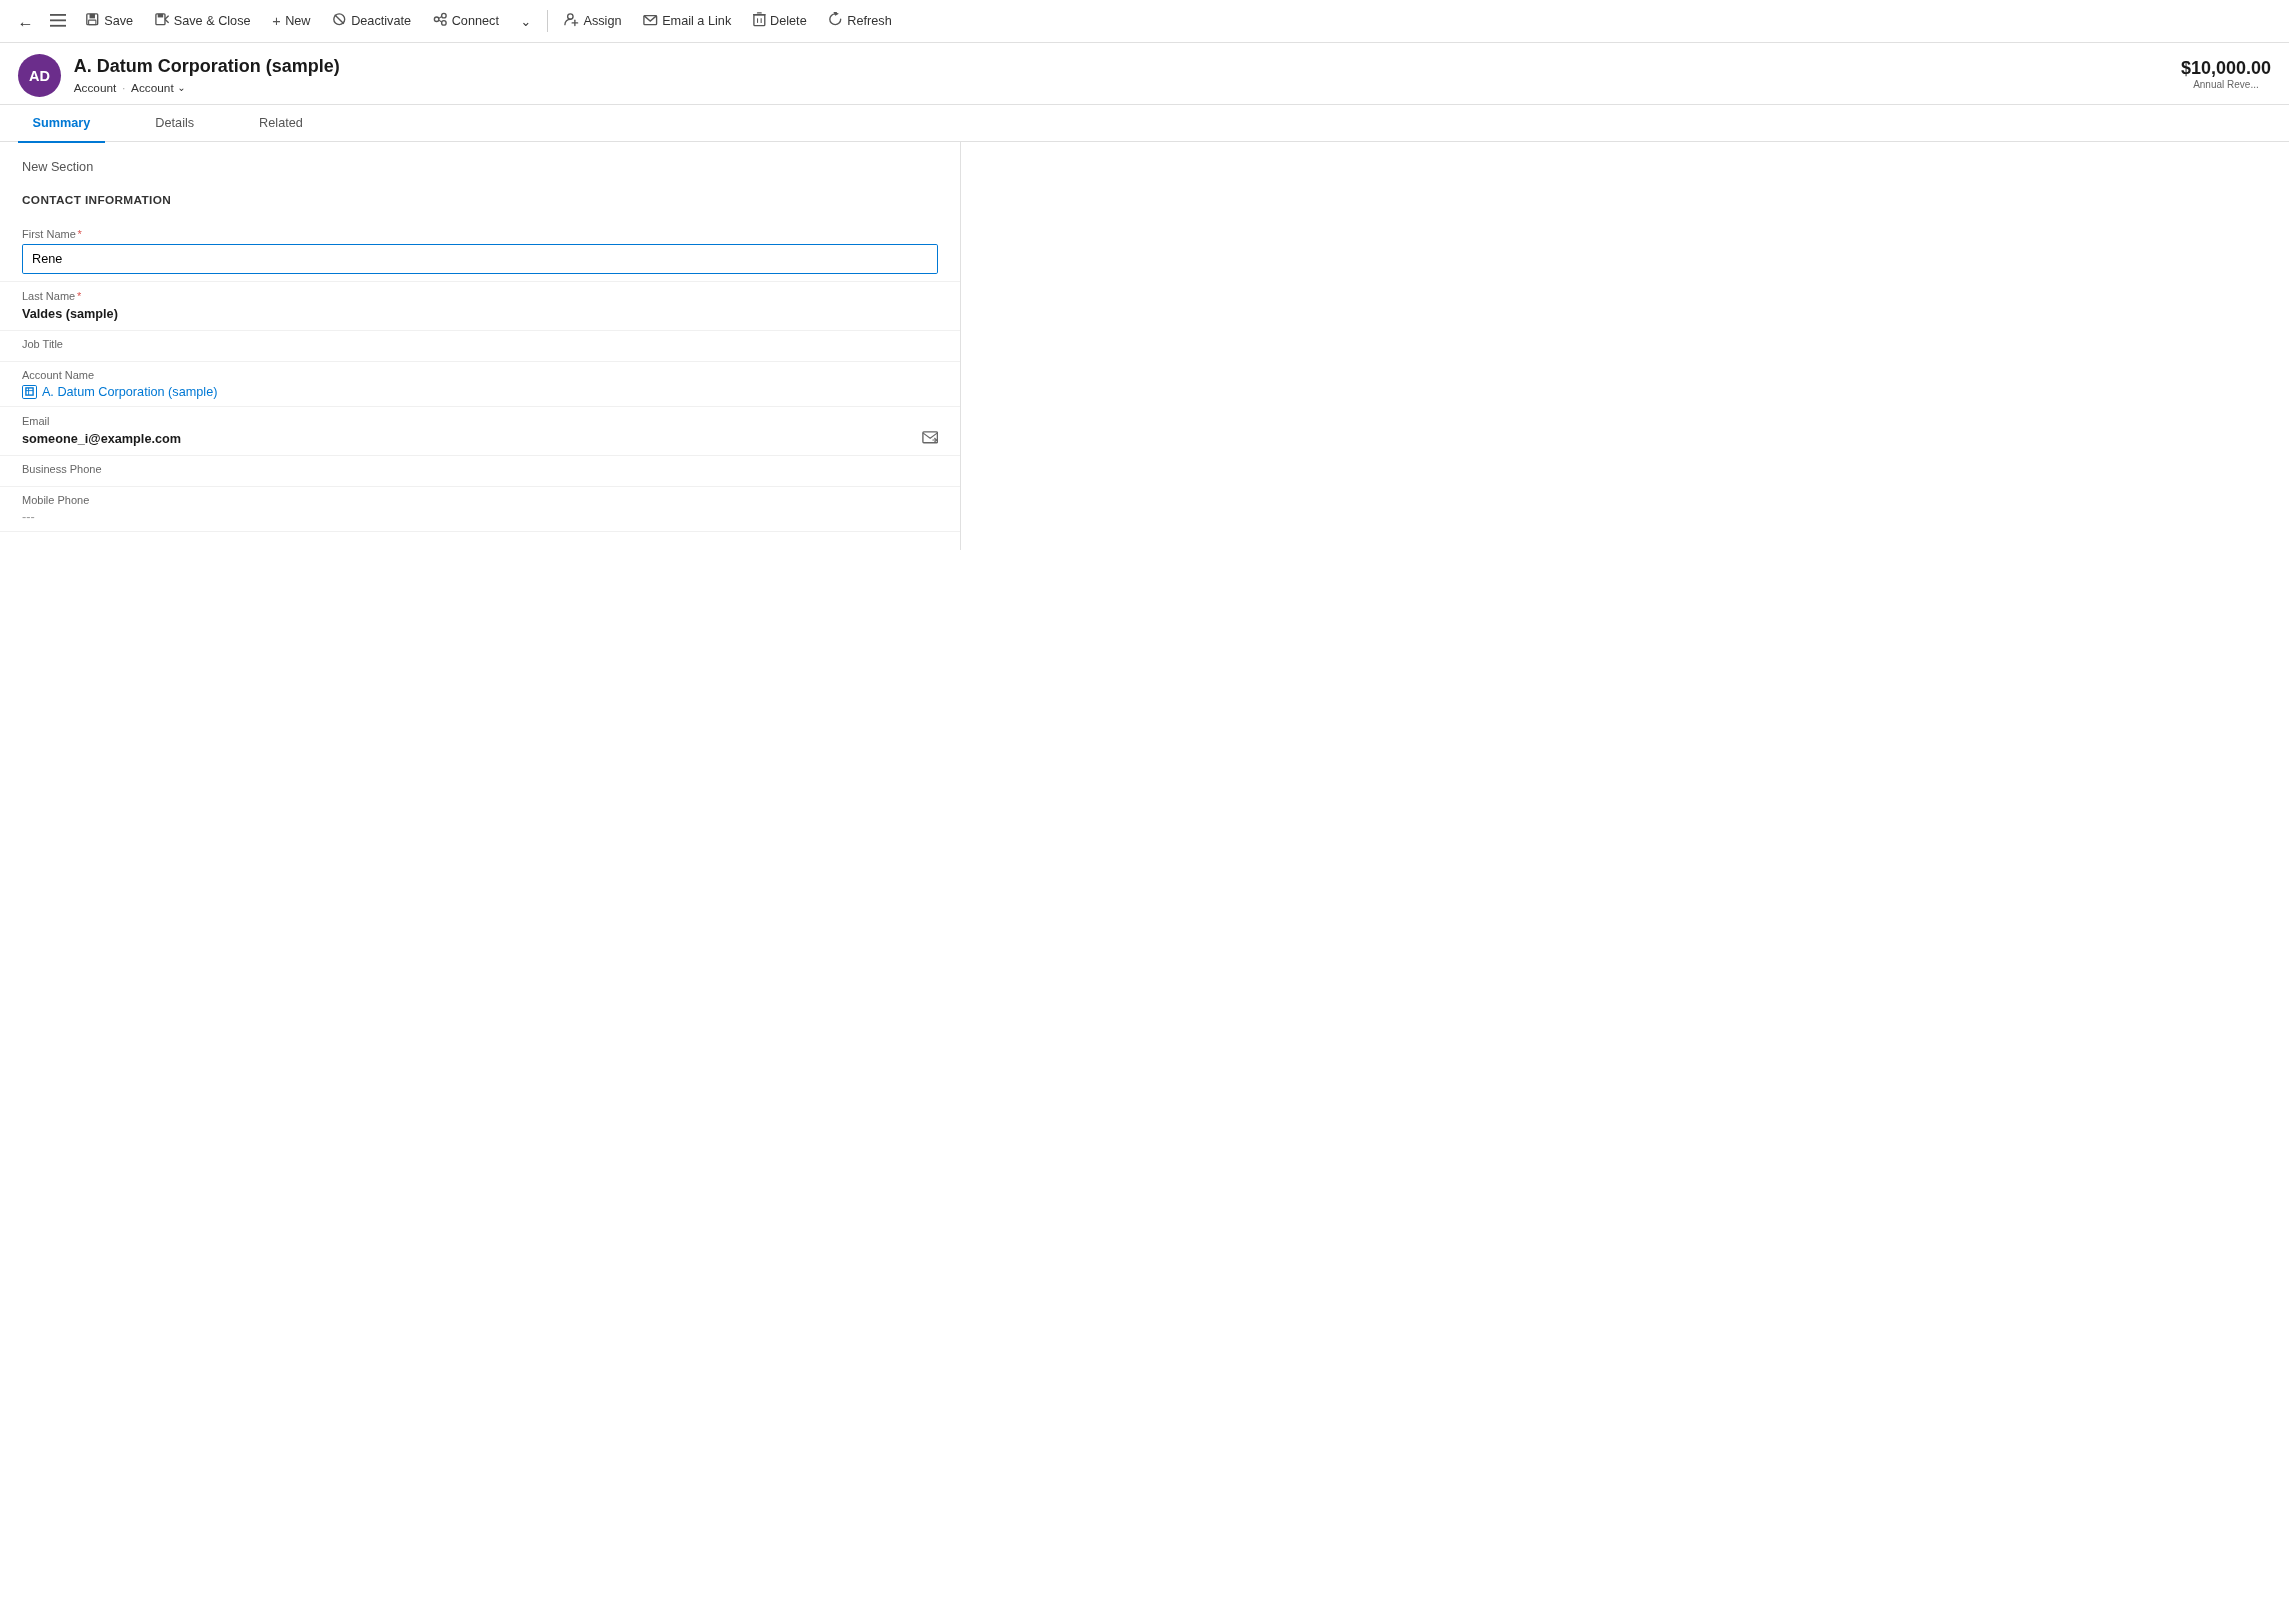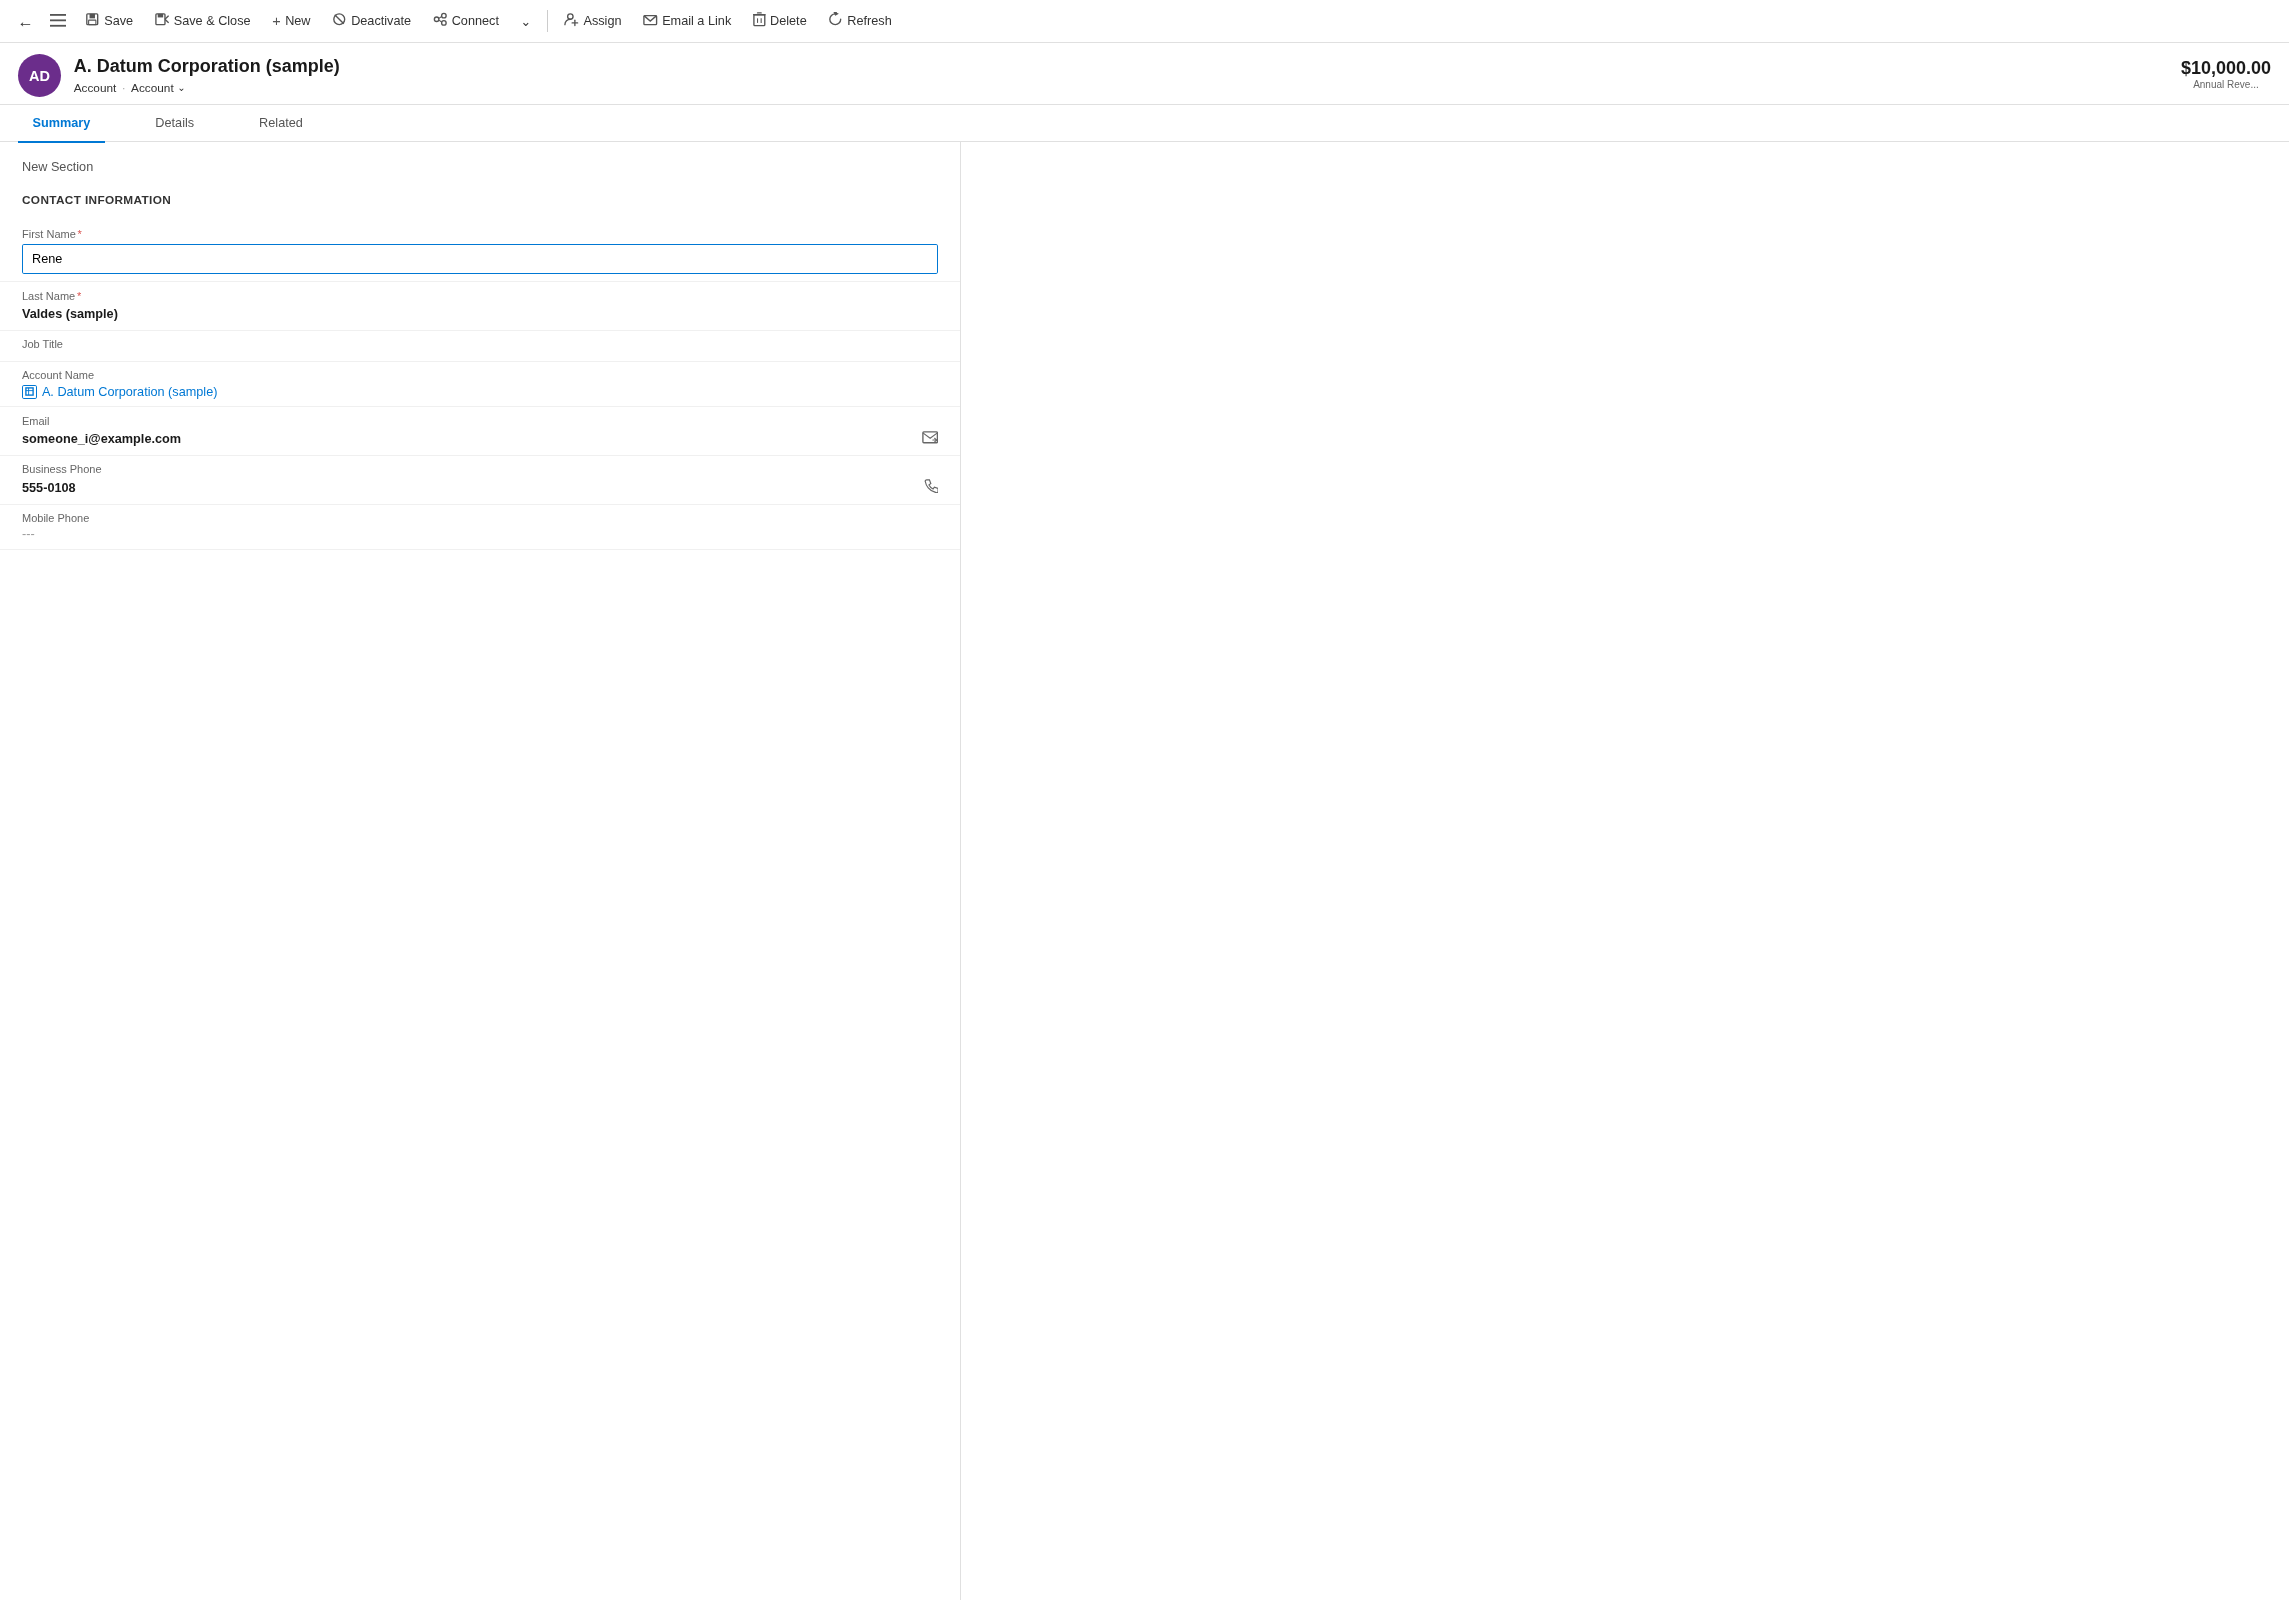--- a/index.html
+++ b/index.html
@@ -153,20 +153,21 @@
       color: #0078d4;
       font-weight: 600;
       border-bottom-color: #0078d4;
     }
 
     
     .main-content {
       display: flex;
       height: calc(100vh - 145px);
       overflow-y: auto;
+      flex-direction: column;
     }
     .left-panel {
       width: 42%;
       border-right: 0.9px solid #e0e0e0;
       padding: 18px 0;
       overflow-y: auto;
     }
     .right-panel {
       flex: 1;
       background: #fff;
@@ -465,28 +466,20 @@
             <line x1="12" y1="10" x2="16" y2="10" stroke="#666" stroke-width="1.2" stroke-linecap="round"></line>
             <line x1="14" y1="8" x2="16" y2="10" stroke="#666" stroke-width="1.2" stroke-linecap="round"></line>
             <line x1="14" y1="12" x2="16" y2="10" stroke="#666" stroke-width="1.2" stroke-linecap="round"></line>
           </svg>
         </span>
       </div>
     </div>
 
     <div class="field-group">
       <div class="field-label">Business Phone</div>
-      <div class="field-with-action">
-        <div class="field-value">555-0108</div>
-        <span class="field-action-icon">
-          <svg width="14.5" height="14.5" viewBox="0 0 16 16" fill="none">
-            <path d="M3 1h3l1.5 4-2 1.5c1 2 2.5 3.5 4.5 4.5L11.5 9l4 1.5v3c0 1-1 2-2 1.5C5.5 13.5 2 6.5 1.5 3 1 2 2 1 3 1z" stroke="#666" stroke-width="1.3" fill="none"></path>
-          </svg>
-        </span>
-      </div>
     </div>
 
     <div class="field-group">
       <div class="field-label">Mobile Phone</div>
       <div class="dashes">---</div>
     </div>
 
   </div>
 
   <div class="right-panel"></div>

